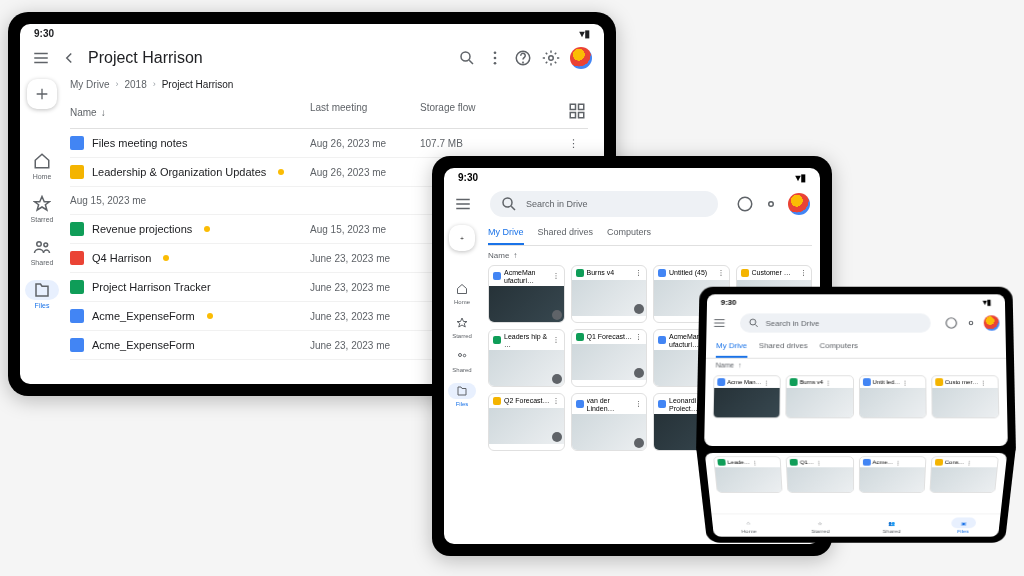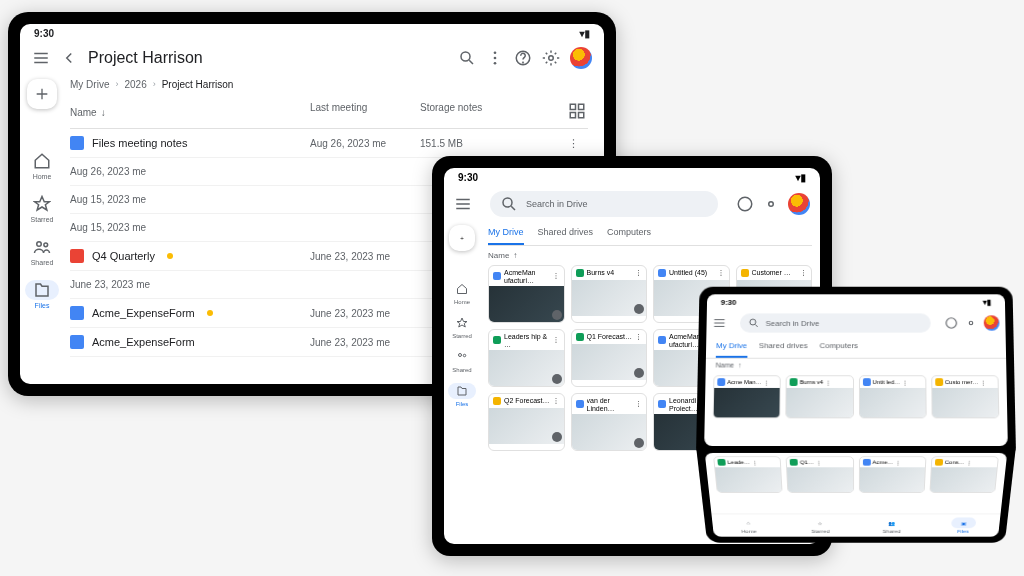--- a/index.html
+++ b/index.html
@@ -196,76 +196,90 @@
                 </svg>
               </span>
             </div>
             <span>Files</span>
           </div>
     </div>
     <div class="t-main">
       <div class="crumbs">
         <span>My Drive</span>
             <span class="chev">›</span>
-        <span>2026</span>
+        <span>2018</span>
             <span class="chev">›</span>
         <span class="cur">Project Harrison</span>
       </div>
       <div class="cols">
         <div class="c-name">
               <span>Name</span> 
               <span>↓</span>
             </div>
         <div class="c-mod">Last meeting</div>
-        <div class="c-stor">Storage notes</div>
+        <div class="c-stor">Storage flow</div>
         <div class="c-view"><span class="icn">
                 <svg viewBox="0 0 24 24">
                   <rect x="3" y="3" width="7" height="7"></rect>
                   <rect x="14" y="3" width="7" height="7"></rect>
                   <rect x="3" y="14" width="7" height="7"></rect>
                   <rect x="14" y="14" width="7" height="7"></rect>
                 </svg>
               </span></div>
       </div>
       <div id="tablet-rows">
             <div class="row">
               <div class="fname">
                 <span class="fi docs"></span>
                 <span>Files meeting notes</span>
               </div>
               <div class="mod">Aug 26, 2023 me</div>
-              <div class="stor">151.5 MB</div>
-              <div class="more">⋮</div>
-            </div>
-            <div class="row">
+              <div class="stor">107.7 MB</div>
+              <div class="more">⋮</div>
+            </div>
+            <div class="row">
+              <div class="fname">
+                <span class="fi slides"></span>
+                <span>Leadership &amp; Organization Updates</span>
+                <span class="badge-dot"></span>
+              </div>
               <div class="mod">Aug 26, 2023 me</div>
               <div class="stor"></div>
               <div class="more">⋮</div>
             </div>
             <div class="row">
               <div class="mod">Aug 15, 2023 me</div>
               <div class="stor"></div>
               <div class="more">⋮</div>
             </div>
             <div class="row">
+              <div class="fname">
+                <span class="fi sheets"></span>
+                <span>Revenue projections</span>
+                <span class="badge-dot"></span>
+              </div>
               <div class="mod">Aug 15, 2023 me</div>
               <div class="stor"></div>
               <div class="more">⋮</div>
             </div>
             <div class="row">
               <div class="fname">
                 <span class="fi red"></span>
-                <span>Q4 Quarterly</span>
+                <span>Q4 Harrison</span>
                 <span class="badge-dot"></span>
               </div>
               <div class="mod">June 23, 2023 me</div>
               <div class="stor"></div>
               <div class="more">⋮</div>
             </div>
             <div class="row">
+              <div class="fname">
+                <span class="fi sheets"></span>
+                <span>Project Harrison Tracker</span>
+              </div>
               <div class="mod">June 23, 2023 me</div>
               <div class="stor"></div>
               <div class="more">⋮</div>
             </div>
             <div class="row">
               <div class="fname">
                 <span class="fi docs"></span>
                 <span>Acme_ExpenseForm</span>
                 <span class="badge-dot"></span>
               </div>

